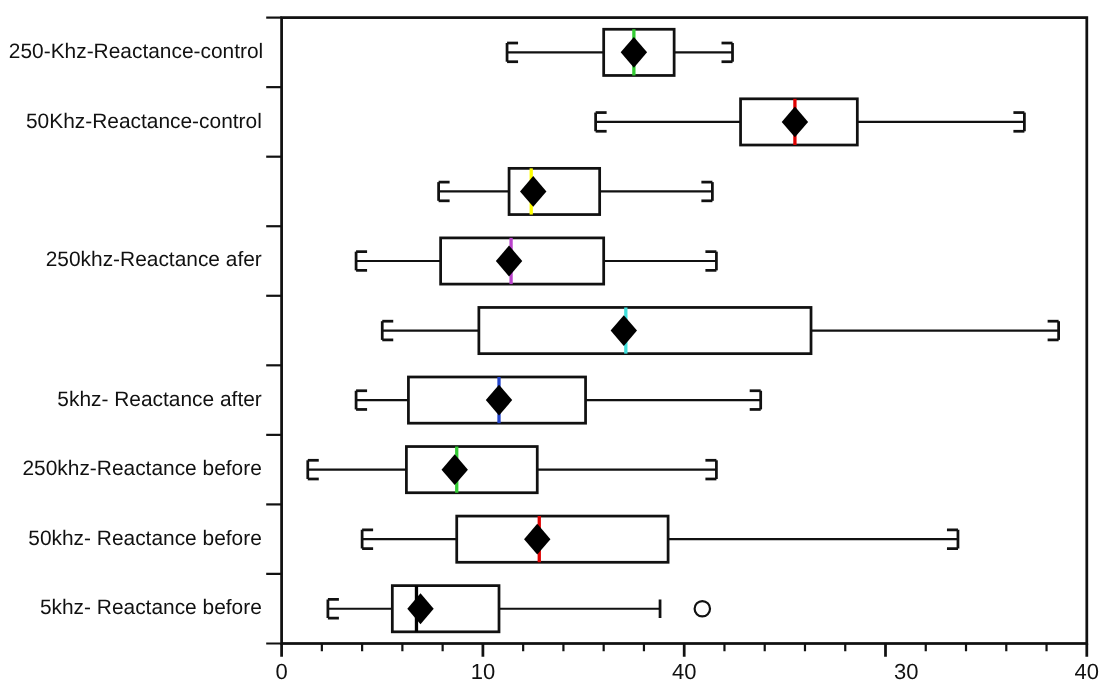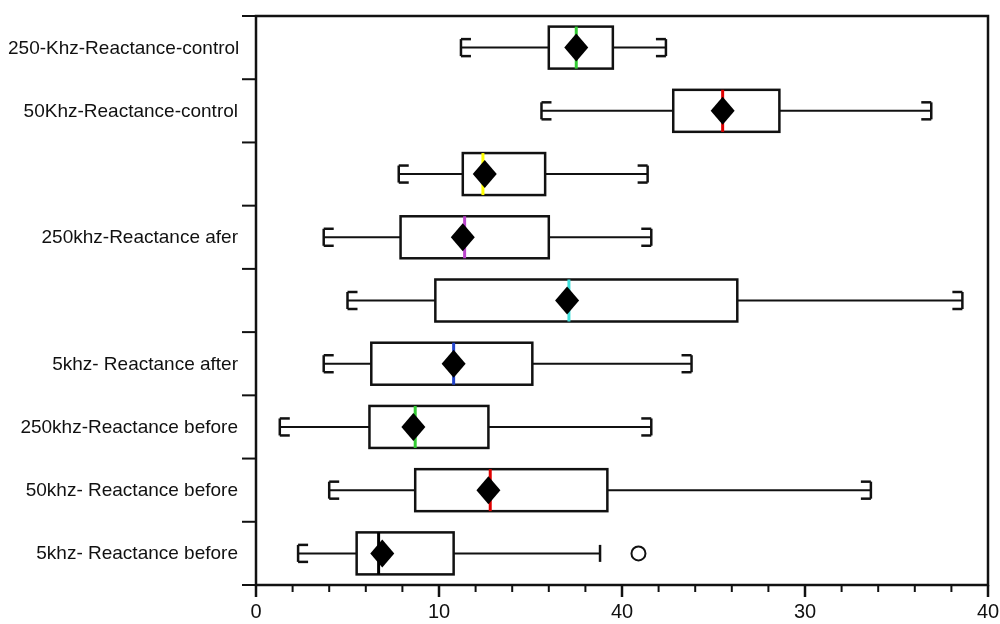--- a/index.html
+++ b/index.html
@@ -181,16 +181,16 @@
       <div class="cat-label" style="right: 762px; top: 35.6111px; width: 230px;">250-Khz-Reactance-control</div>
       <div class="cat-label" style="right: 762px; top: 98.8333px; width: 230px;">50Khz-Reactance-control</div>
       <div class="cat-label" style="right: 762px; top: 225.278px; width: 230px;">250khz-Reactance afer</div>
       <div class="cat-label" style="right: 762px; top: 351.722px; width: 230px;">5khz- Reactance after</div>
       <div class="cat-label" style="right: 762px; top: 414.944px; width: 230px;">250khz-Reactance before</div>
       <div class="cat-label" style="right: 762px; top: 478.167px; width: 230px; text-align: right;">50khz- Reactance before</div>
       <div class="cat-label" style="right: 762px; top: 541.389px; width: 230px;">5khz- Reactance before</div>
       <div class="x-tick-label" style="left: 226px; top: 599px; width: 60px;">0</div>
       <div class="x-tick-label" style="left: 409px; top: 599px; width: 60px;">10</div>
       <div class="x-tick-label" style="left: 592px; top: 599px; width: 60px;">40</div>
-      <div class="x-tick-label" style="left: 775px; top: 599px; width: 60px;">30</div>
+      <div class="x-tick-label" style="left: 775px; top: 599px; width: 60px; text-align: right;">30</div>
       <div class="x-tick-label" style="left: 958px; top: 599px; width: 60px;">40</div>
     </div>
 </div>
 
 </body></html>

